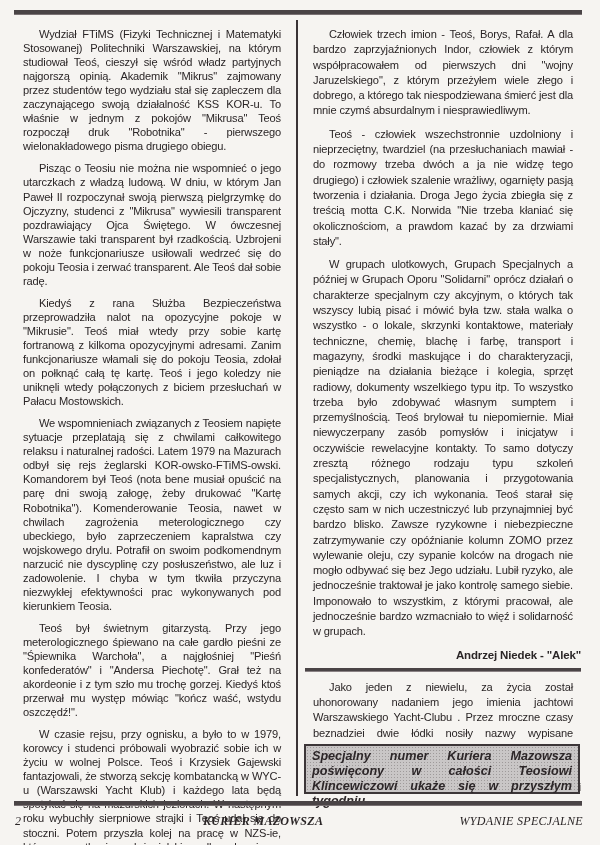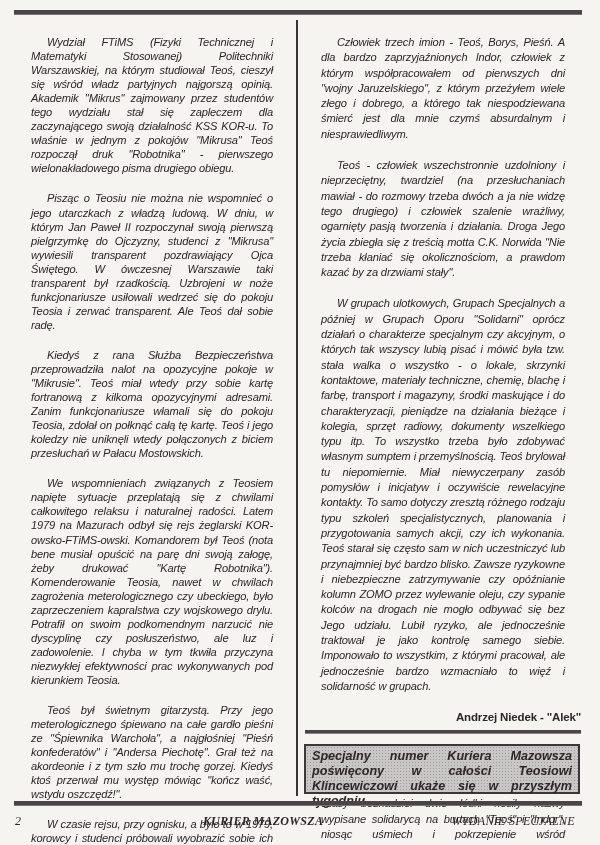--- a/index.html
+++ b/index.html
@@ -16,21 +16,21 @@
       border-bottom: 1px solid #7a7274;
     }
     .col {
       position: absolute; top: 19px;
       font-size: 11.1px; line-height: 14.05px;
       text-align: justify;
       letter-spacing: -0.15px;
     }
     .col-left { left: 15px; width: 274px; }
     .col-right { left: 305px; width: 276px; line-height: 15.3px; }
-    .col p { margin: 16px; text-indent: 16px; font-style: italic; }
+    .col p { margin: 8px; text-indent: 16px; }
     .vrule {
       position: absolute; left: 296px; top: 20px; width: 2px; height: 776px;
       background: #3a3436;
     }
     .sig {
       text-align: right; font-weight: bold; font-size: 11.5px;
       margin-top: 2px;
     }
     .mid-rule {
       height: 3px; background: #4a4446; margin: 5px 0 4px 0;
@@ -56,21 +56,21 @@
       background: #4a4446;
       border-bottom: 1px solid #7a7274;
     }
     .footer {
       position: absolute; top: 814px; left: 15px; width: 568px;
       font-family: "Liberation Serif", serif; font-style: italic;
       font-size: 12px; color: #2a2526;
     }
     .footer .page { position: absolute; left: 0; }
     .footer .pub { position: absolute; left: 188px; letter-spacing: 0.3px; font-weight: bold; }
-    .footer .edition { position: absolute; right: 8px; letter-spacing: 0.3px; }
+    .footer .edition { position: absolute; right: 0; letter-spacing: 0.3px; }
   </style>
 </head>
 <body>
 
 <div class="top-rule"></div>
 
 <div class="col col-left">
   <p>Wydział FTiMS (Fizyki Technicznej i Matematyki Stosowanej) Politechniki Warszawskiej, na którym studiował Teoś, cieszył się wśród władz partyjnych najgorszą opinią. Akademik "Mikrus" zajmowany przez studentów tego wydziału stał się zapleczem dla zaczynającego swoją działalność KSS KOR-u. To właśnie w jednym z pokojów "Mikrusa" Teoś rozpoczął druk "Robotnika" - pierwszego wielonakładowego pisma drugiego obiegu.</p>
   <p>Pisząc o Teosiu nie można nie wspomnieć o jego utarczkach z władzą ludową. W dniu, w którym Jan Paweł II rozpoczynał swoją pierwszą pielgrzymkę do Ojczyzny, studenci z "Mikrusa" wywiesili transparent pozdrawiający Ojca Świętego. W ówczesnej Warszawie taki transparent był rzadkością. Uzbrojeni w noże funkcjonariusze usiłowali wedrzeć się do pokoju Teosia i zerwać transparent. Ale Teoś dał sobie radę.</p>
   <p>Kiedyś z rana Służba Bezpieczeństwa przeprowadziła nalot na opozycyjne pokoje w "Mikrusie". Teoś miał wtedy przy sobie kartę fortranową z kilkoma opozycyjnymi adresami. Zanim funkcjonariusze włamali się do pokoju Teosia, zdołał on połknąć całą tę kartę. Teoś i jego koledzy nie uniknęli wtedy połączonych z biciem przesłuchań w Pałacu Mostowskich.</p>
@@ -78,21 +78,21 @@
   <p>Teoś był świetnym gitarzystą. Przy jego meterologicznego śpiewano na całe gardło pieśni ze "Śpiewnika Warchoła", a najgłośniej "Pieśń konfederatów" i "Andersa Piechotę". Grał też na akordeonie i z tym szło mu trochę gorzej. Kiedyś ktoś przerwał mu występ mówiąc "kończ waść, wstydu oszczędź!".</p>
   <p>W czasie rejsu, przy ognisku, a było to w 1979, korowcy i studenci próbowali wyobrazić sobie ich w życiu w wolnej Polsce. Teoś i Krzysiek Gajewski fantazjowali, że stworzą sekcję kombatancką w WYC-u (Warszawski Yacht Klub) i każdego lata będą spotykać się na mazurskich jeziorach. W następnym roku wybuchły sierpniowe strajki i Teoś udał się do stoczni. Potem przyszła kolej na pracę w NZS-ie, którego spotkania założycielskie odbywały się w "Mikrusie" i którego wiceprzewodniczącym został wybrany Teoś. A później był stan wojenny, ukrywanie się, nielegalne struktury, więzienie, szykanowanie brata Teosia, Grupy Oporu, Wydawnictwo "Rytm"...</p>
   <p>A kiedy powróciła wymarzona wolna Polska, Teoś objął ważną choć niezbyt eksponowaną funkcję w warszawskim Regionie "Solidarności" i pracy nie przerwał nawet latem, aby popłynąć na rejs.</p>
 
 </div>
 
 <div class="vrule"></div>
 
 <div class="col col-right">
   <div>
-    <p>Człowiek trzech imion - Teoś, Borys, Pieśń. A dla bardzo zaprzyjaźnionych Indor, człowiek z którym współpracowałem od pierwszych dni "wojny Jaruzelskiego", z którym przeżyłem wiele złego i dobrego, a którego tak niespodziewana śmierć jest dla mnie czymś absurdalnym i niesprawiedliwym.</p>
+    <p>Człowiek trzech imion - Teoś, Borys, Rafał. A dla bardzo zaprzyjaźnionych Indor, człowiek z którym współpracowałem od pierwszych dni "wojny Jaruzelskiego", z którym przeżyłem wiele złego i dobrego, a którego tak niespodziewana śmierć jest dla mnie czymś absurdalnym i niesprawiedliwym.</p>
     <p>Teoś - człowiek wszechstronnie uzdolniony i nieprzeciętny, twardziel (na przesłuchaniach mawiał - do rozmowy trzeba dwóch a ja nie widzę tego drugiego) i człowiek szalenie wrażliwy, ogarnięty pasją tworzenia i działania. Droga Jego życia zbiegła się z treścią motta C.K. Norwida "Nie trzeba kłaniać się okolicznościom, a prawdom kazać by za drzwiami stały".</p>
     <p>W grupach ulotkowych, Grupach Specjalnych a później w Grupach Oporu "Solidarni" oprócz działań o charakterze specjalnym czy akcyjnym, o których tak wszyscy lubią pisać i mówić była tzw. stała walka o wszystko - o lokale, skrzynki kontaktowe, materiały techniczne, chemię, blachę i farbę, transport i magazyny, środki maskujące i do charakteryzacji, pieniądze na działania bieżące i kolegia, sprzęt radiowy, dokumenty wszelkiego typu itp. To wszystko trzeba było zdobywać własnym sumptem i przemyślnością. Teoś brylował tu niepomiernie. Miał niewyczerpany zasób pomysłów i inicjatyw i oczywiście rewelacyjne kontakty. To samo dotyczy zresztą różnego rodzaju typu szkoleń specjalistycznych, planowania i przygotowania samych akcji, czy ich wykonania. Teoś starał się często sam w nich uczestniczyć lub przynajmniej być bardzo blisko. Zawsze ryzykowne i niebezpieczne zatrzymywanie czy opóźnianie kolumn ZOMO przez wylewanie oleju, czy sypanie kolców na drogach nie mogło odbywać się bez Jego udziału. Lubił ryzyko, ale jednocześnie traktował je jako kontrolę samego siebie. Imponowało to wszystkim, z którymi pracował, ale jednocześnie bardzo wzmacniało to więź i solidarność w grupach.</p>
     <div class="sig">Andrzej Niedek - "Alek"</div>
   </div>
   <div class="mid-rule"></div>
   <div>
     <p>Jako jeden z niewielu, za życia został uhonorowany nadaniem jego imienia jachtowi Warszawskiego Yacht-Clubu . Przez mroczne czasy beznadziei dwie łódki nosiły nazwy wypisane solidarycą na burtach "Teoś" i "Indor", niosąc uśmiech i pokrzepienie wśród obserwatorów...</p>
     <div class="sig">Rudolf Wasilewski</div>
   </div>
 </div>

